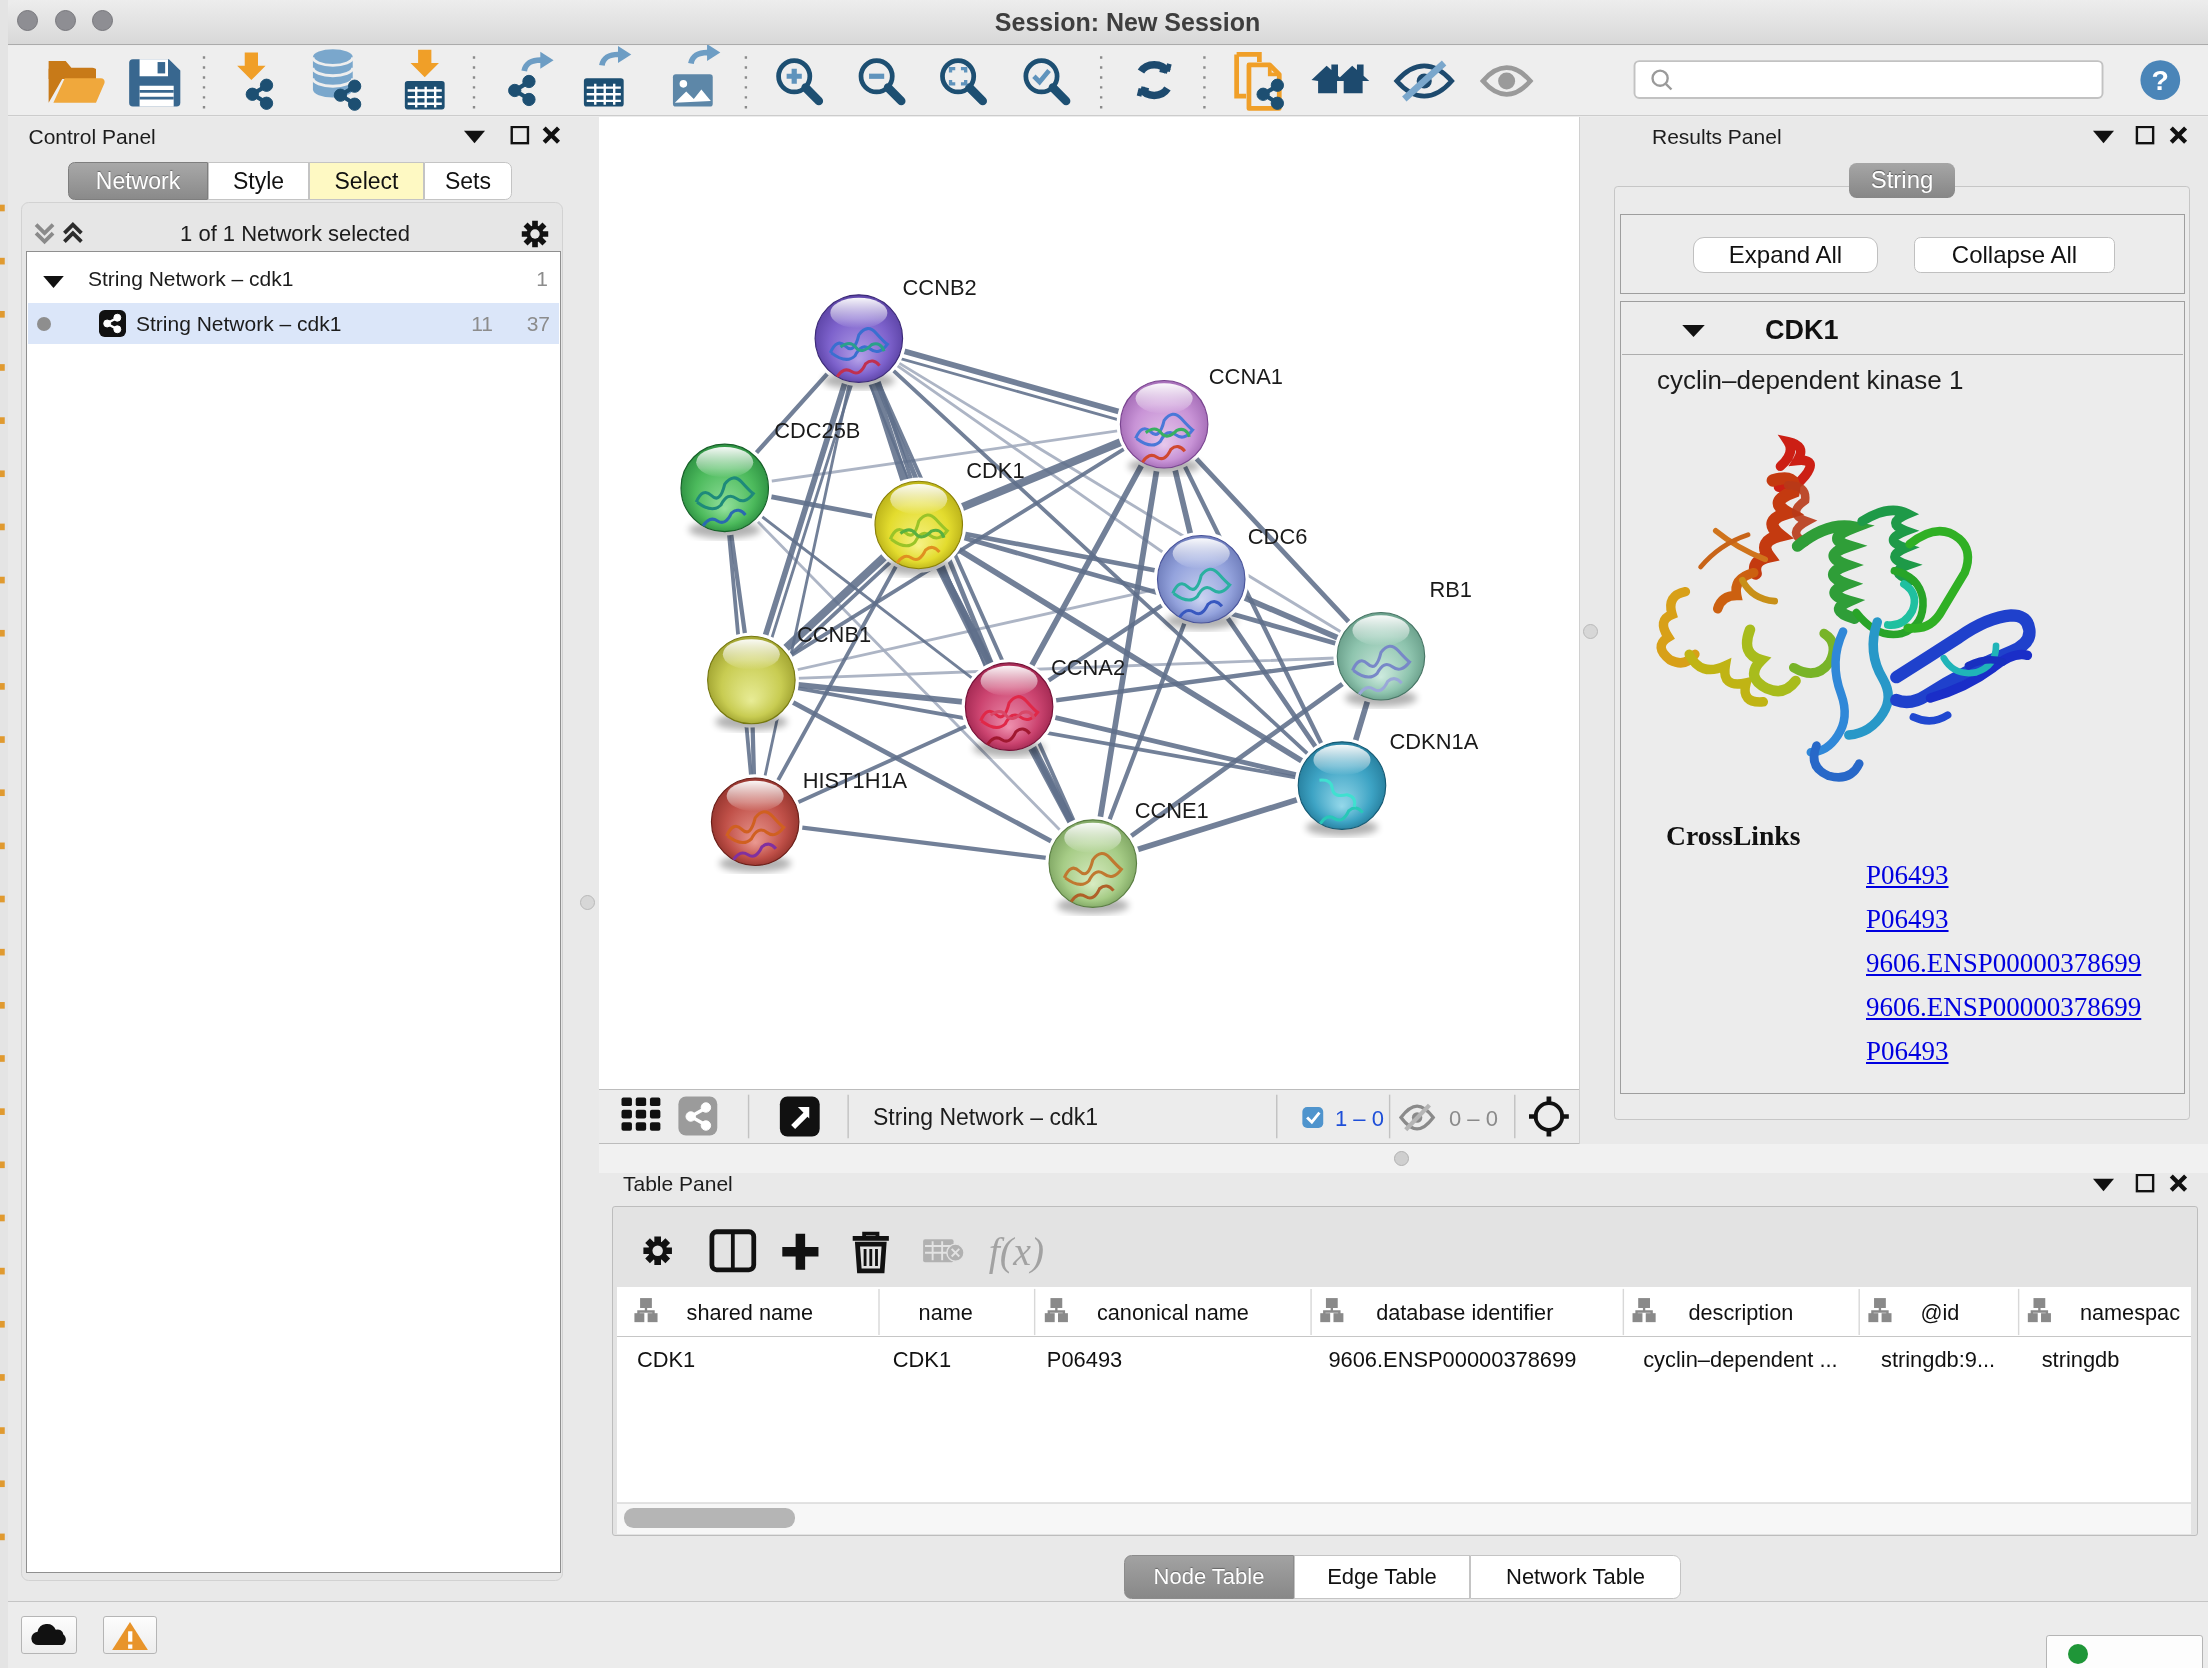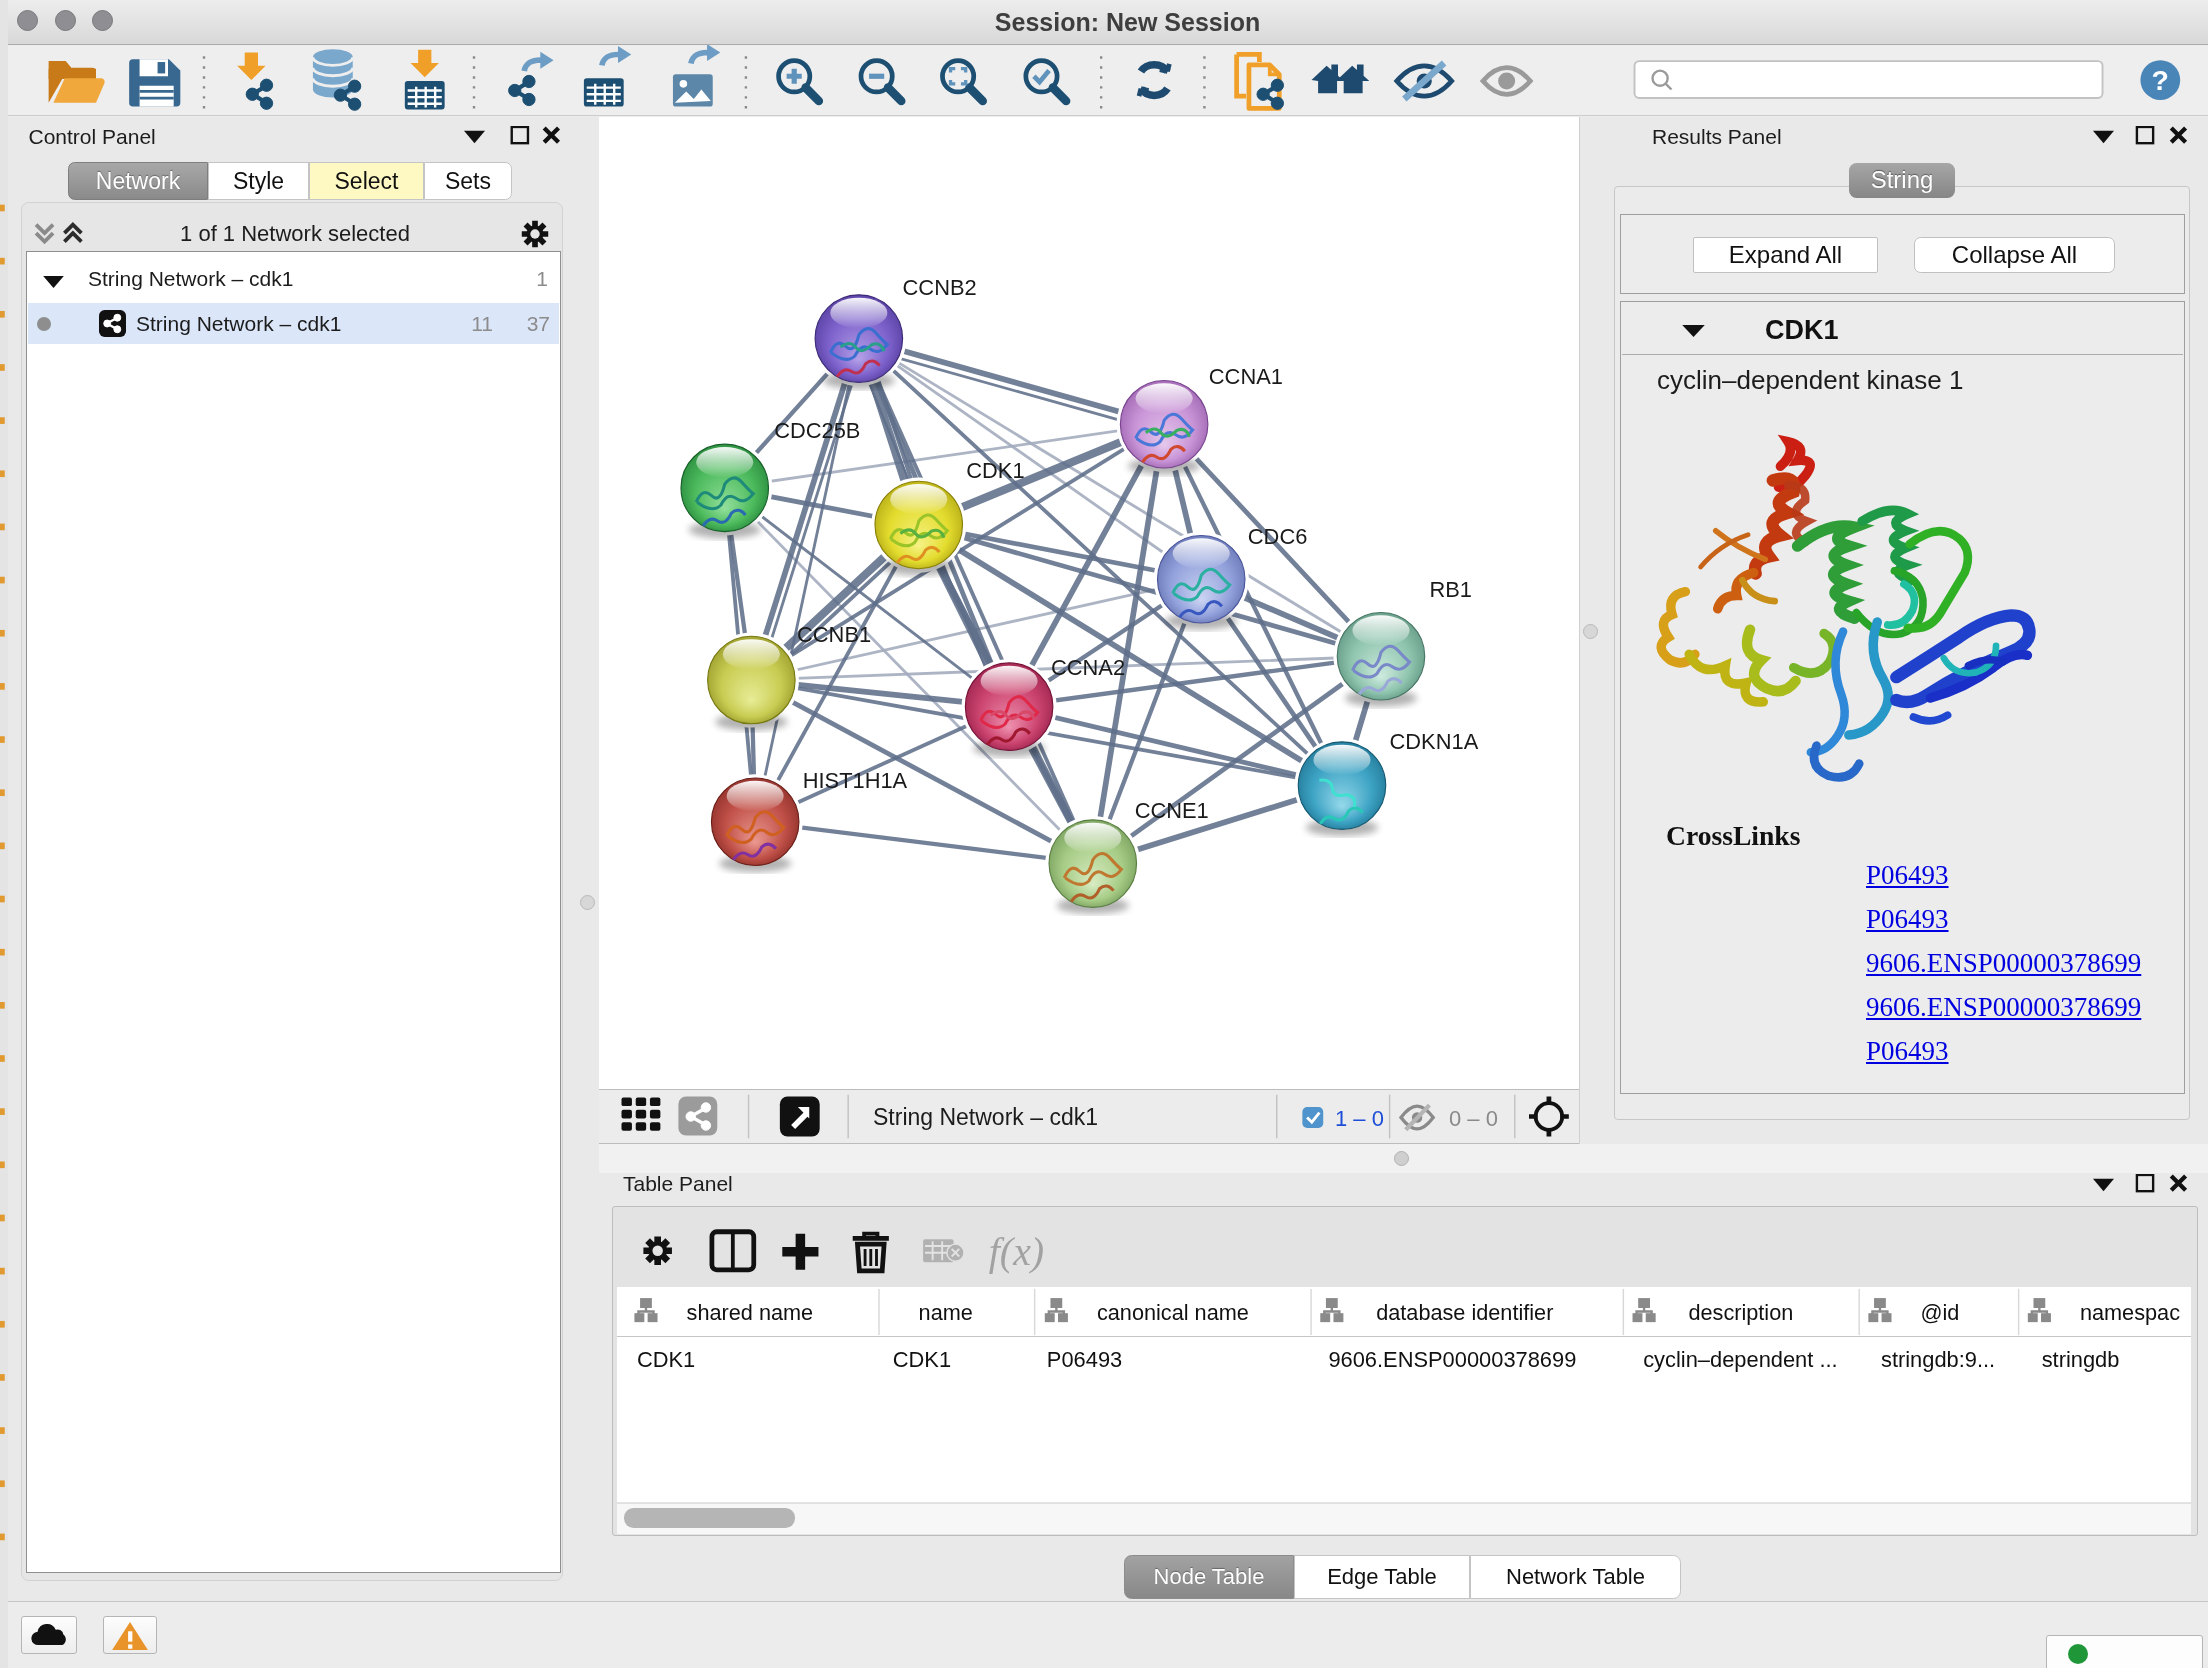--- a/index.html
+++ b/index.html
@@ -524,21 +524,21 @@
     <path d="M0,5 l22,0 l-11,13 z" fill="#111"></path>
     <rect x="46" y="1" width="17" height="17" fill="none" stroke="#111" stroke-width="2.5"></rect>
     <path d="M82,2 l15,15 m0,-15 l-15,15" stroke="#111" stroke-width="4.5"></path>
   </svg>
 
   <div class="abs" style="left:1614px;top:186px;width:576px;height:934px;background:#ebebeb;border:1px solid #c6c6c6;border-radius:3.8px;"></div>
 
   <div class="abs" style="left:1849px;top:163px;width:106px;height:35px;background:linear-gradient(#a6a6a6,#868686);border-radius:7.6px;color:#fff;font-size:24px;text-align:center;line-height:34px;text-shadow:0 -1px 1px #5a5a5a;">String</div>
 
   <div class="abs" style="left:1620px;top:214px;width:565px;height:80px;background:#ececec;border:1px solid #9e9e9e;"></div>
-  <div class="abs" style="left:1693px;top:237px;width:185px;height:36px;background:#ffffff;border:1px solid #c0c0c0;border-radius:2px;font-size:24px;color:#111;text-align:center;line-height:34px;">Expand All</div>
+  <div class="abs" style="left:1693px;top:237px;width:185px;height:36px;background:#ffffff;border:1px solid #c0c0c0;border-radius:11px;font-size:24px;color:#111;text-align:center;line-height:34px;">Expand All</div>
   <div class="abs" style="left:1914px;top:237px;width:201px;height:36px;background:#ffffff;border:1px solid #c0c0c0;border-radius:6.7px;font-size:24px;color:#111;text-align:center;line-height:34px;">Collapse All</div>
 
   <div class="abs" style="left:1620px;top:301px;width:565px;height:793px;background:#ececec;border:1px solid #9e9e9e;"></div>
   <svg class="abs" style="left:1681px;top:323px;" width="25" height="15" viewBox="0 0 26 16">
       <path d="M1,2 l24,0 l-12,13 z" fill="#111"></path>
     </svg>
   <div class="abs" style="left:1765px;top:315px;font-size:27px;font-weight:bold;color:#111;">CDK1</div>
   <div class="abs" style="left:1622px;top:354px;width:561px;height:1px;background:#adadad;"></div>
   <div class="abs" style="left:1657px;top:365px;font-size:26px;color:#1c1c1c;">cyclin–dependent kinase 1</div>
 

